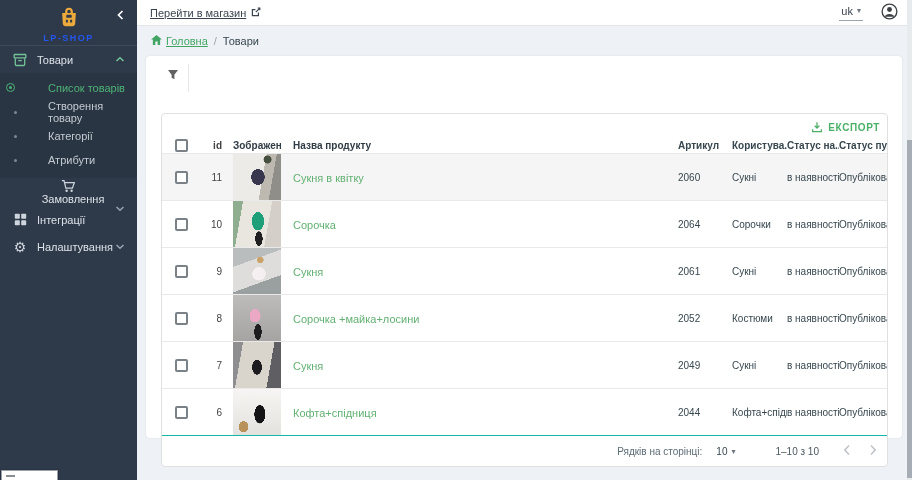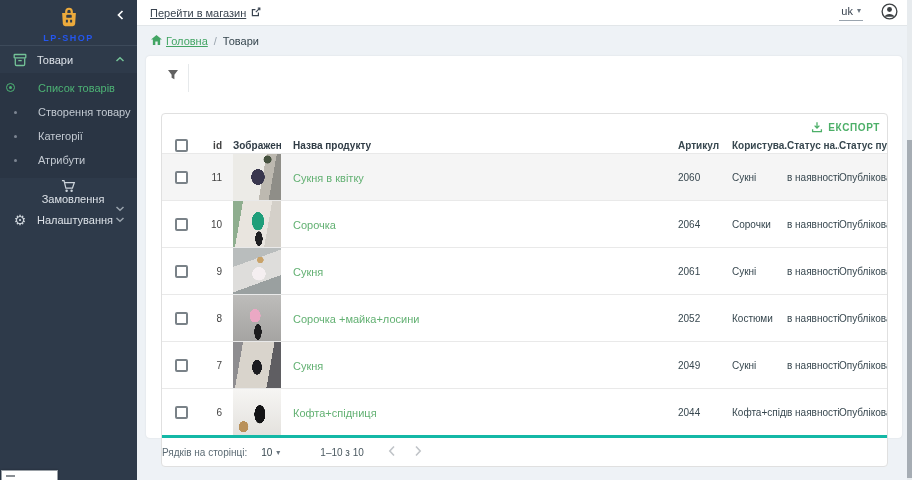--- a/index.html
+++ b/index.html
@@ -17,21 +17,21 @@
   .logo-wrap { padding-top:6px; text-align:center; }
   .bag-icon { display:inline-block; }
   .logo-text { margin-top:1px; font-size:9px; font-weight:bold; letter-spacing:1.5px; color:#2456f0; text-align:center; }
   .side-divider { height:1px; background:#3d4a5a; margin-top:3px; }
   .menu-item { position:relative; height:27px; display:flex; align-items:center; padding:0 12px; cursor:pointer; }
   .menu-item .mi-icon { width:16px; display:flex; justify-content:center; color:#cdd4db; }
   .menu-item .mi-label { margin-left:9px; font-size:11px; color:#dde2e8; flex:1; }
   .menu-item .mi-chevron { margin-left:auto; display:flex; }
   .menu-item.active-section .mi-icon { color:#74c398; }
   .submenu { background:#2a3544; padding:3px 0 6px 0; }
-  .submenu-item { position:relative; height:24px; display:flex; align-items:center; padding-left:38px; font-size:11px; color:#c3cad2; cursor:pointer; }
+  .submenu-item { position:relative; height:24px; display:flex; align-items:center; padding-left:48px; font-size:11px; color:#c3cad2; cursor:pointer; }
   .submenu-item .bullet { position:absolute; left:14px; width:3px; height:3px; border-radius:50%; background:#7d8693; }
   .submenu-item.active { color:#4db375; }
   .submenu-item.active .radio { position:absolute; left:6px; top:7px; width:9px; height:9px; border:1.4px solid #4db375; border-radius:50%; }
   .submenu-item.active .radio::after { content:""; position:absolute; left:1.8px; top:1.8px; width:3px; height:3px; border-radius:50%; background:#4db375; }
   .gear-icon::before { content:"\2699"; font-size:14px; line-height:1; color:#cdd4db; }
 
   
   .topbar { position:absolute; left:137px; top:0; right:0; height:26px; background:#fff; border-bottom:1px solid #e2e6e9; display:flex; align-items:center; padding:0 14px 0 13px; z-index:4; }
   .store-link { display:flex; align-items:flex-end; gap:5px; font-size:11px; color:#3a4450; text-decoration:underline; cursor:pointer; }
   .topbar-right { margin-left:auto; display:flex; align-items:center; gap:18px; }
@@ -65,21 +65,21 @@
   .trow.row-selected { background:#f5f5f5; }
   .cell { overflow:hidden; white-space:nowrap; }
   .c-check { display:flex; justify-content:center; }
   .checkbox { width:13px; height:13px; border:2px solid #7a8288; border-radius:2px; display:inline-block; background:#fff; cursor:pointer; }
   .c-id { text-align:right; font-size:10px; color:#424242; }
   .c-img { padding-left:11px; }
   .photo { width:48px; height:46px; background:#ddd; }
   .c-name { padding-left:12px; }
   .plink { font-size:11px; color:#63b173; cursor:pointer; }
   .c-sku, .c-cat, .c-stock, .c-pub { font-size:10px; color:#37474f; }
-  .tfoot { height:31px; border-top:3px solid #14b8a6; display:flex; align-items:center; padding-right:10px; font-size:10px; color:#5c6b74; }
+  .tfoot { height:31px; border-top:1px solid #14b8a6; display:flex; align-items:center; justify-content:flex-end; padding-right:10px; font-size:10px; color:#5c6b74; }
   .per-page { margin-left:14px; display:flex; align-items:center; gap:4px; color:#37474f; cursor:pointer; }
   .per-page::after { content:"\25BE"; font-size:8px; color:#6b7680; }
   .range { margin-left:40px; color:#4a5860; }
   .pg-btn { background:none; border:none; cursor:default; display:flex; }
   .pg-prev { margin-left:24px; } .pg-next { margin-left:18px; }
 
   
   [data-photo="floral-dress"] { background:
       radial-gradient(circle at 72% 12%, #46523f 0 7%, transparent 8%),
       radial-gradient(ellipse 11px 13px at 52% 50%, #39374e 0 60%, transparent 62%),
@@ -182,20 +182,31 @@
         </svg>
       </span>
       <span class="mi-label">Замовлення</span>
       <span class="mi-chevron">
         <svg width="10" height="7" viewBox="0 0 10 7">
             <path d="M1.5 2 L5 5.2 L8.5 2" fill="none" stroke="#9aa4ae" stroke-width="1.5"></path>
           </svg>
       </span>
     </div>
 
+    <div class="menu-item">
+      <span class="mi-icon">
+        <svg width="13" height="13" viewBox="0 0 13 13">
+          <rect x="0.8" y="0.8" width="5" height="5" rx="0.8" fill="currentColor"></rect>
+          <rect x="7.2" y="0.8" width="5" height="5" rx="0.8" fill="currentColor"></rect>
+          <rect x="0.8" y="7.2" width="5" height="5" rx="0.8" fill="currentColor"></rect>
+          <rect x="7.2" y="7.2" width="5" height="5" rx="0.8" fill="currentColor"></rect>
+        </svg>
+      </span>
+      <span class="mi-label">Інтеграції</span>
+    </div>
 
     <div class="menu-item">
       <span class="mi-icon gear-icon"></span>
       <span class="mi-label">Налаштування</span>
       <span class="mi-chevron">
         <svg width="10" height="7" viewBox="0 0 10 7">
             <path d="M1.5 2 L5 5.2 L8.5 2" fill="none" stroke="#9aa4ae" stroke-width="1.5"></path>
           </svg>
       </span>
     </div>

